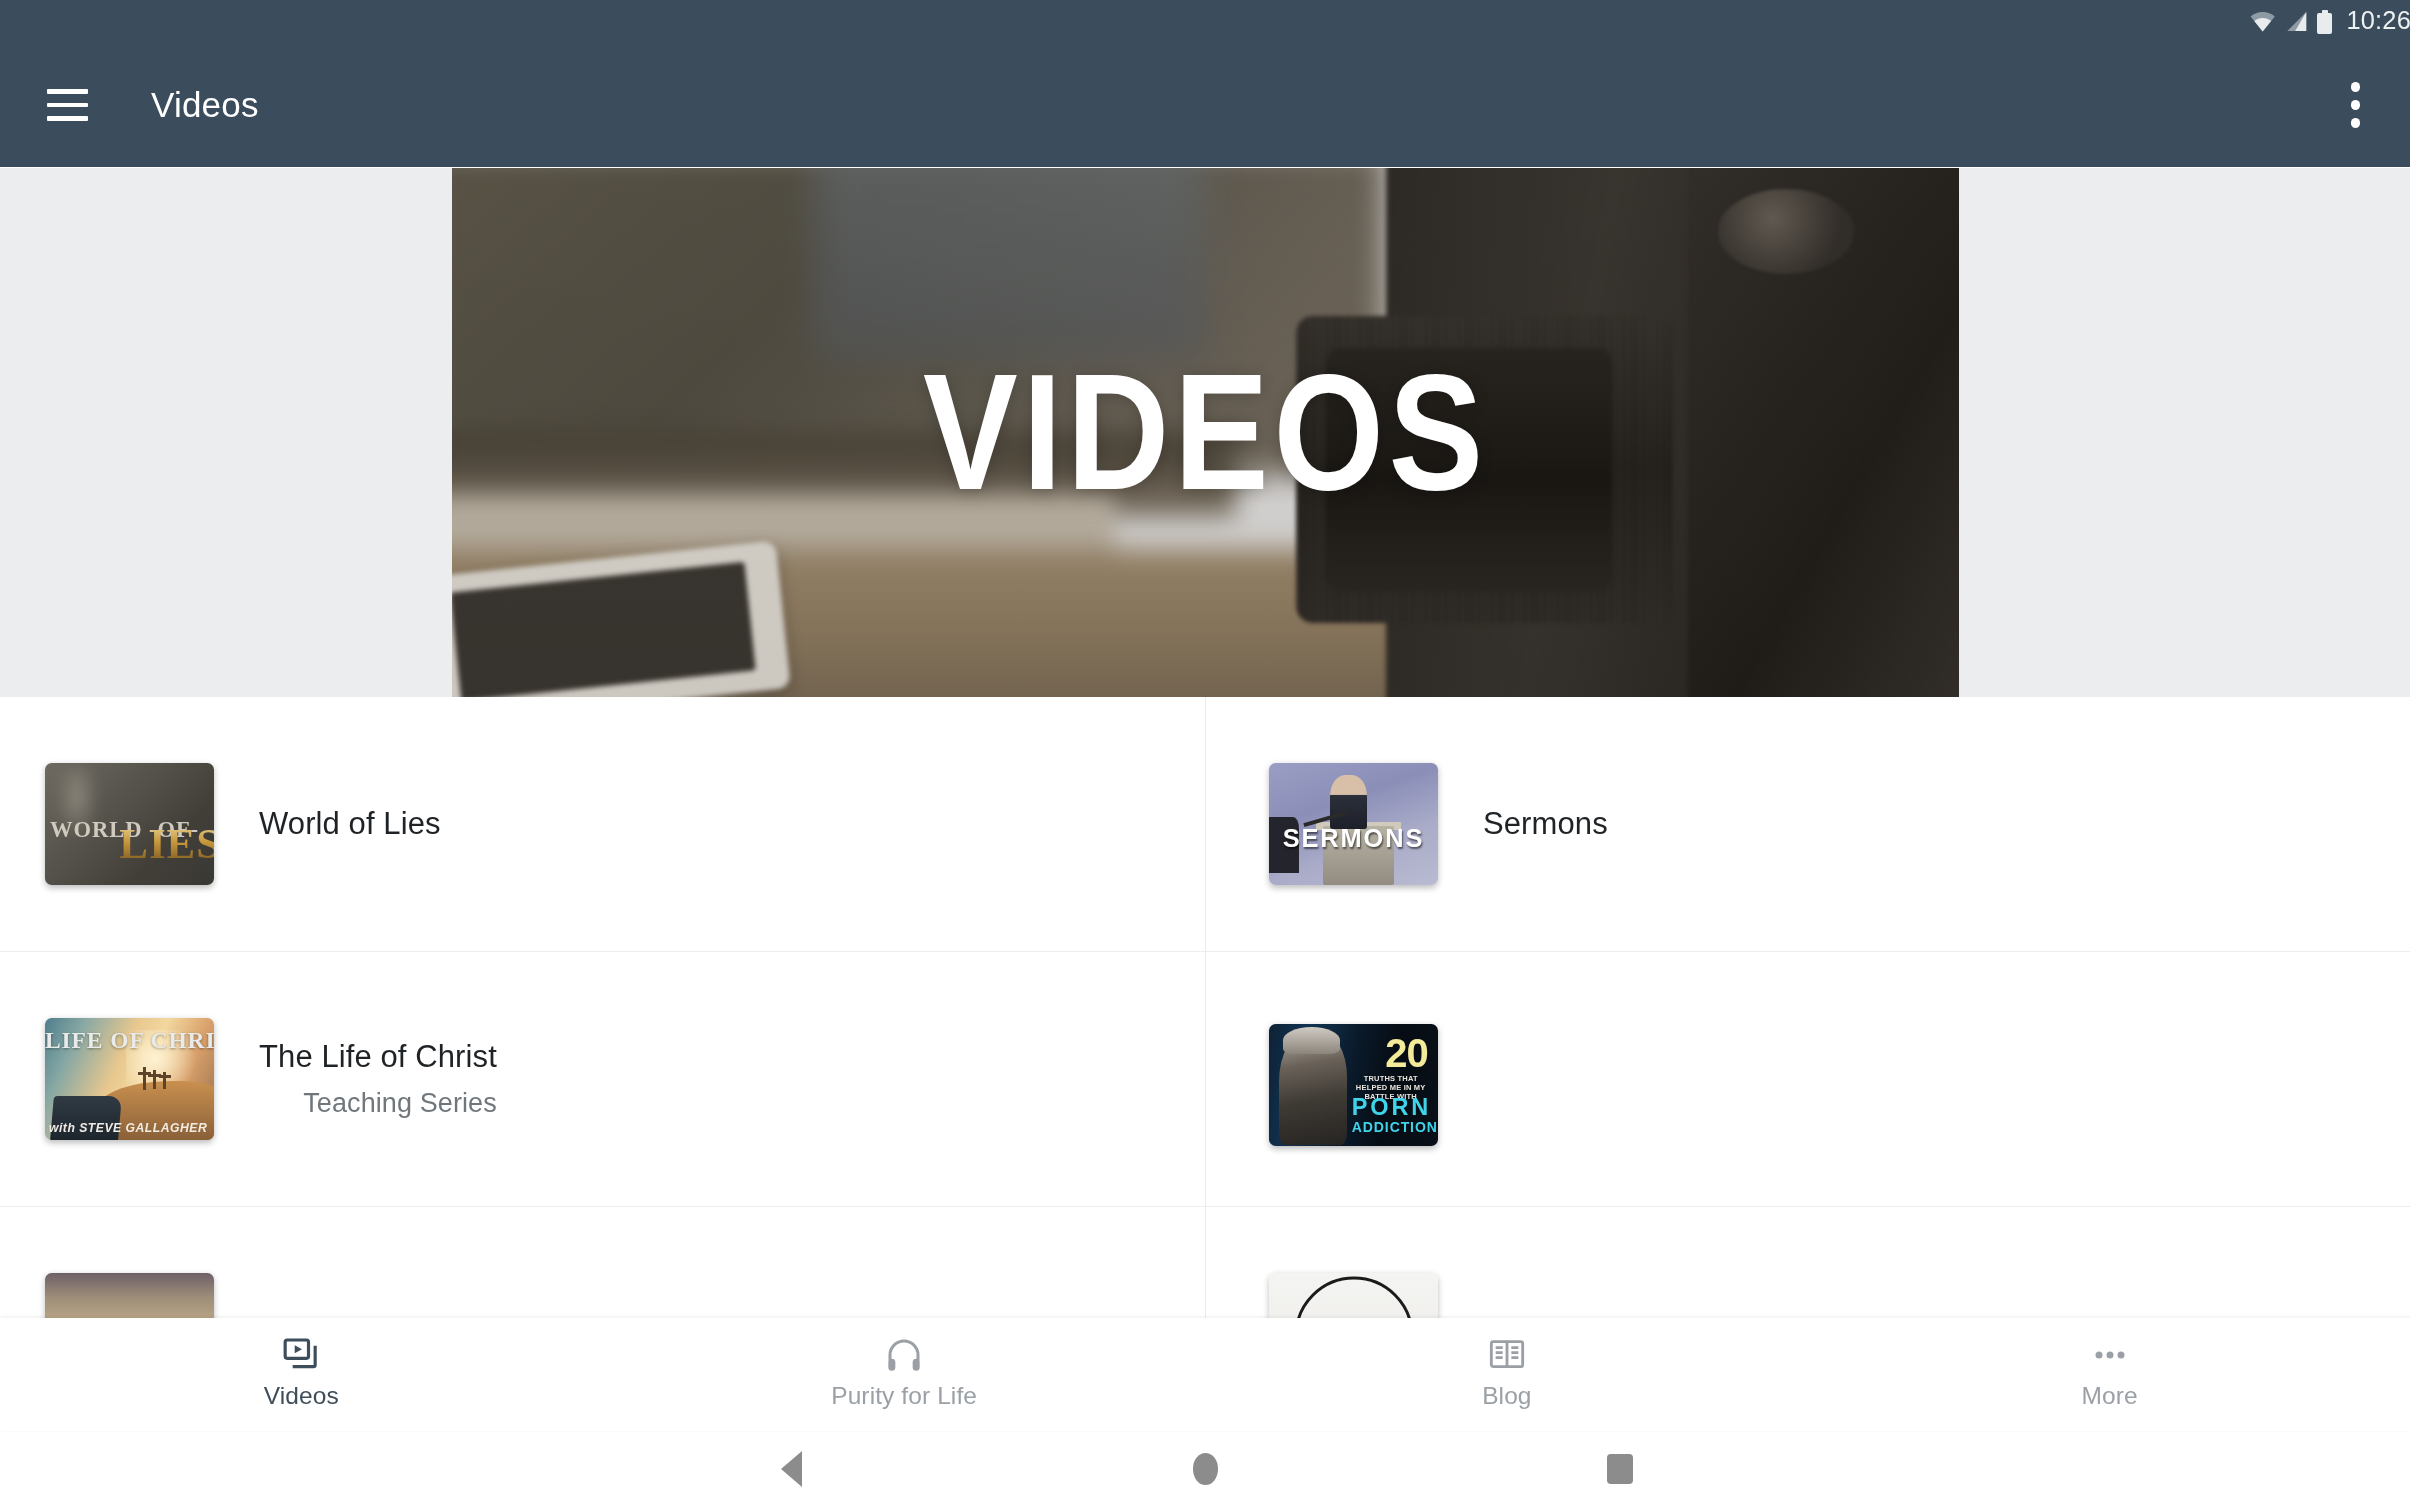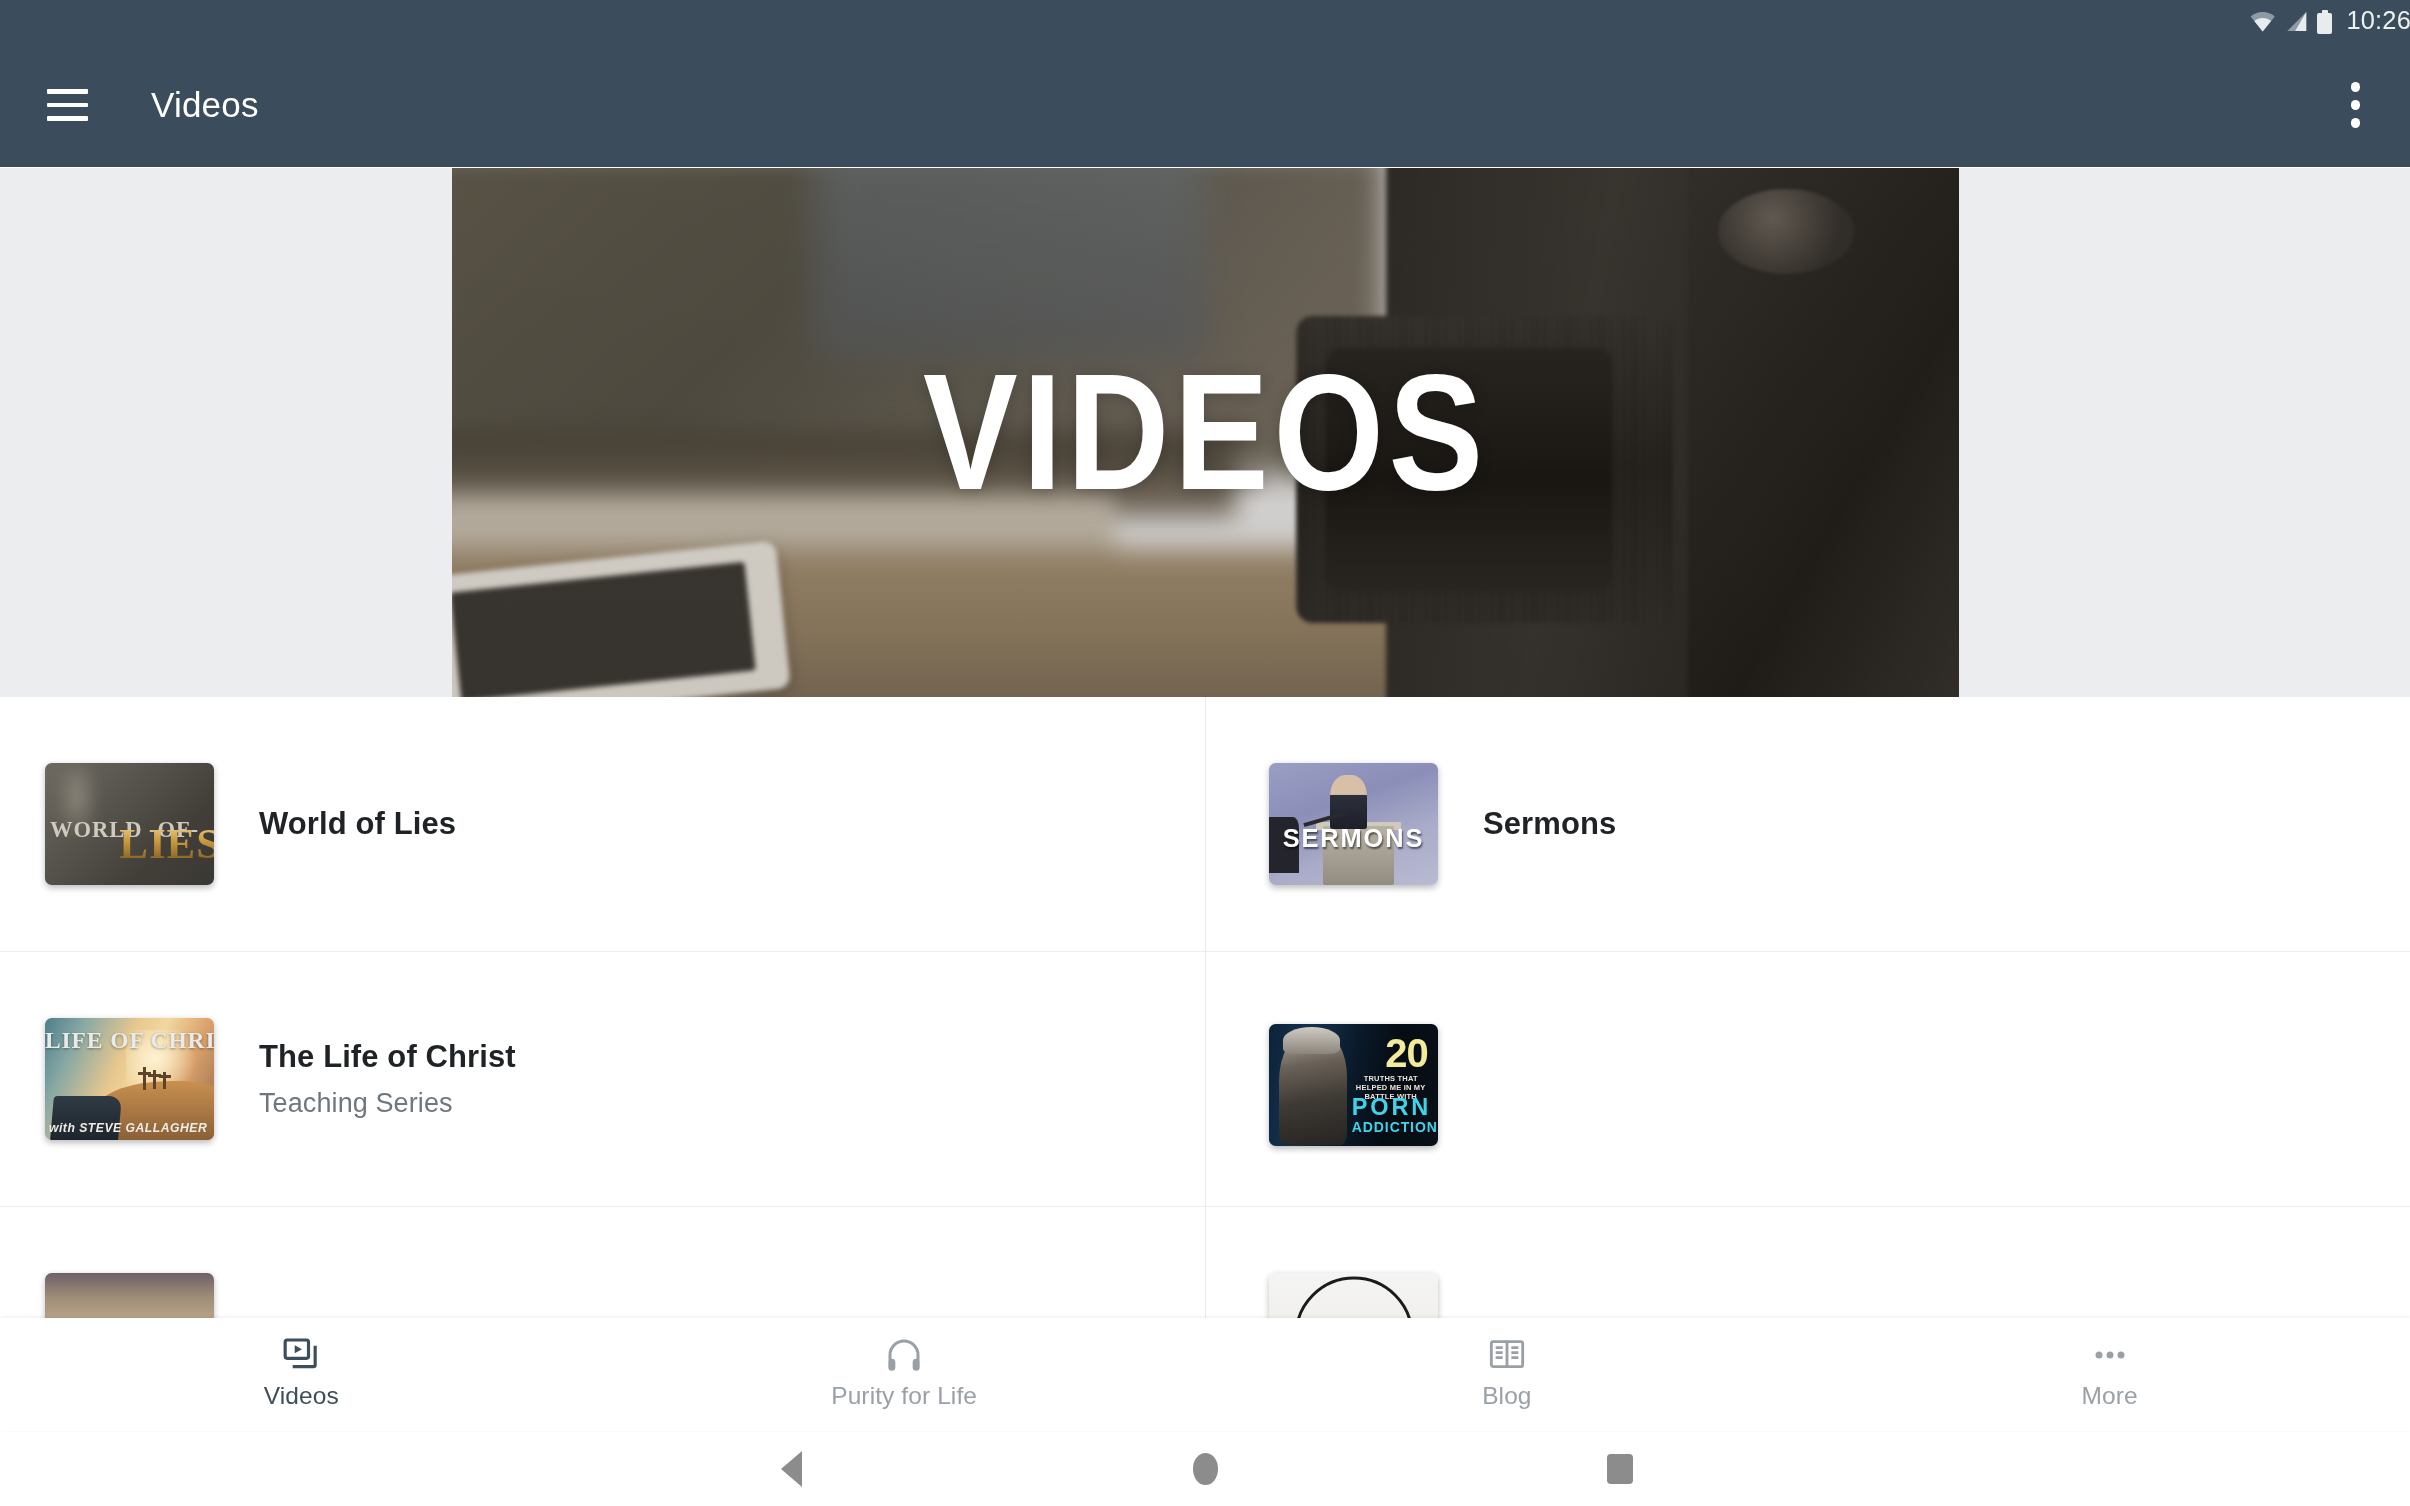--- a/index.html
+++ b/index.html
@@ -166,22 +166,22 @@
     width:169px; height:122px; border-radius:6.6px; flex:none; overflow:hidden;
     position:relative; box-shadow:0 2.8px 6.6px rgba(0,0,0,0.26);
     background:#888;
   }
   .thumb .tx {
     position:absolute; left:0; right:0; text-align:center;
     font-family:"Liberation Sans Narrow","Liberation Sans", sans-serif;
     white-space:nowrap;
   }
   .cell-text { margin-left:45px; display:flex; flex-direction:column; justify-content:center; }
-  .cell-title { font-size:31px; font-weight:700; color:#1f2326; letter-spacing:0.1px; line-height:1.2; }
-  .cell-sub { font-size:27px; color:#70777c; margin-top:12.2px; letter-spacing:0.1px; line-height:1.2; }
+  .cell-title { font-size:31px; font-weight:400; color:#1f2326; letter-spacing:0.1px; line-height:1.2; }
+  .cell-sub { font-size:27px; color:#70777c; margin-top:12.2px; letter-spacing:0.1px; line-height:1.2;text-align:right; }
 
   
   .t-wol { background:linear-gradient(135deg,#6e6a62 0%, #55524b 40%, #423f39 70%, #3a3833 100%); }
   .t-wol:before{
     content:''; position:absolute; left:6%; top:4%; width:26%; height:60%;
     background:radial-gradient(ellipse at 50% 40%, rgba(205,195,178,0.40), rgba(205,195,178,0) 70%);
     filter:blur(5.6px);
   }
   .t-wol .w1 { top:44%; left:3%; right:auto; font-size:22.6px; font-weight:700; color:#cfcabd; letter-spacing:0.9px; text-align:left; font-family:"Liberation Serif",serif; }
   .t-wol .w2 { top:30%; left:44%; right:auto; font-size:43px; font-weight:700; letter-spacing:0.9px;

